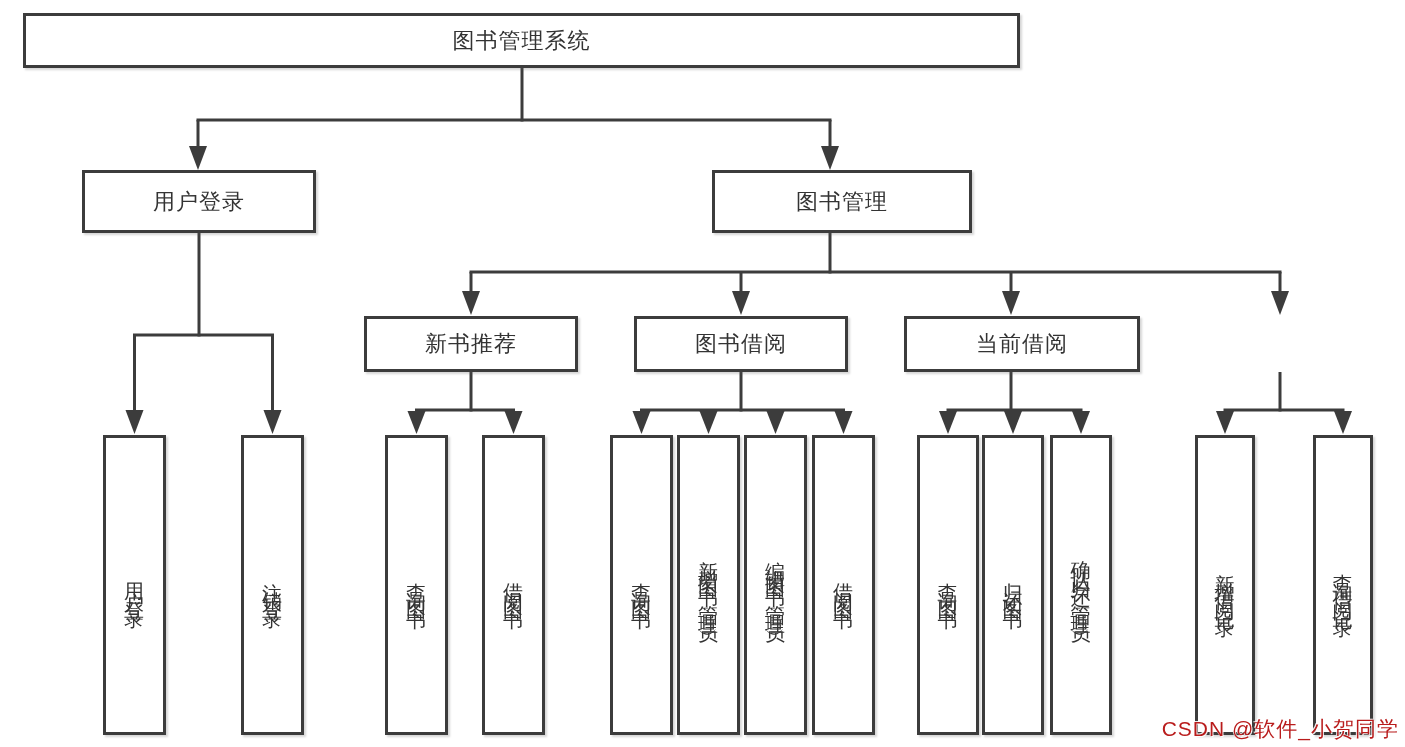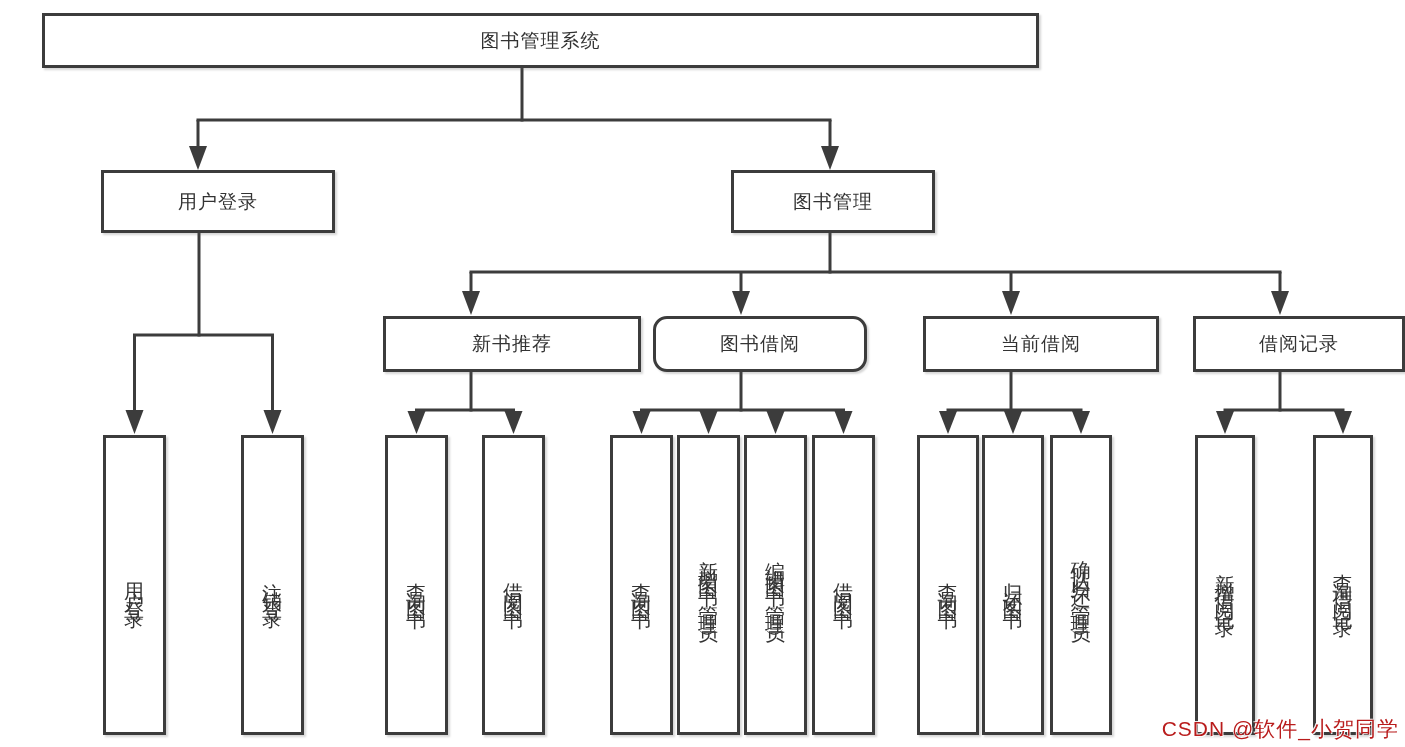--- a/index.html
+++ b/index.html
@@ -22,35 +22,35 @@
     background: #ffffff;
     border: 3px solid #3c3c3c;
     box-shadow: 2px 2px 2px rgba(90,90,90,0.25);
     box-sizing: border-box;
     display: flex;
     align-items: center;
     justify-content: center;
     color: #333333;
     z-index: 2;
   }
-  .h { font-size: 19px; letter-spacing: 1px; margin-left: 19px; }
+  .h { font-size: 22px; letter-spacing: 1px; }
   .v > span {
     writing-mode: vertical-rl;
     text-orientation: mixed;
     font-size: 20px;
     letter-spacing: 9px;
     line-height: 1.1;
     color: #333333;
   }
   
   .b-root      { left: 23px;  top: 13px;  width: 997px; height: 55px; }
   .b-userlogin { left: 82px;  top: 170px; width: 234px; height: 63px; }
-  .b-bookmgmt  { left: 712px; top: 170px; width: 204px; height: 63px; }
-  .b-newrec    { left: 364px; top: 316px; width: 258px; height: 56px; }
-  .b-borrow    { left: 634px; top: 316px; width: 214px; height: 56px; border-radius: 14px; }
+  .b-bookmgmt  { left: 712px; top: 170px; width: 260px; height: 63px; }
+  .b-newrec    { left: 364px; top: 316px; width: 214px; height: 56px; }
+  .b-borrow    { left: 634px; top: 316px; width: 214px; height: 56px; }
   .b-current   { left: 904px; top: 316px; width: 236px; height: 56px; }
   .b-record    { left: 1174px;top: 316px; width: 212px; height: 56px; }
   
   .v { top: 435px; height: 300px; }
   .v1  { left: 103px;  width: 63px; }
   .v2  { left: 241px;  width: 63px; }
   .v3  { left: 385px;  width: 63px; }
   .v4  { left: 482px;  width: 63px; }
   .v5  { left: 610px;  width: 63px; }
   .v6  { left: 677px;  width: 63px; }
@@ -159,21 +159,20 @@
   </svg>
 
   <div class="box h b-root">图书管理系统</div>
 
   <div class="box h b-userlogin">用户登录</div>
   <div class="box h b-bookmgmt">图书管理</div>
 
   <div class="box h b-newrec">新书推荐</div>
   <div class="box h b-borrow">图书借阅</div>
   <div class="box h b-current">当前借阅</div>
-  <div class="box h b-record">借阅记录</div>
 
   <div class="box v v1">
     <span>用户登录</span>
   </div>
   <div class="box v v2">
     <span>注销登录</span>
   </div>
 
   <div class="box v v3">
     <span>查询图书</span>

